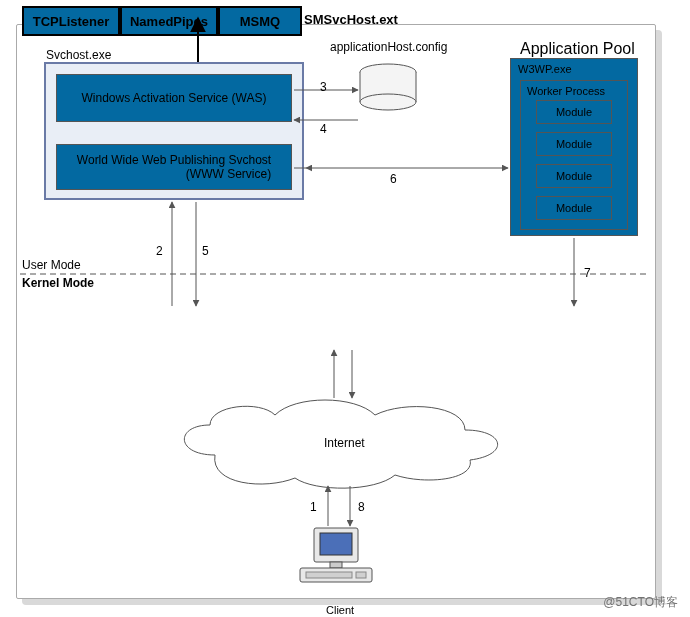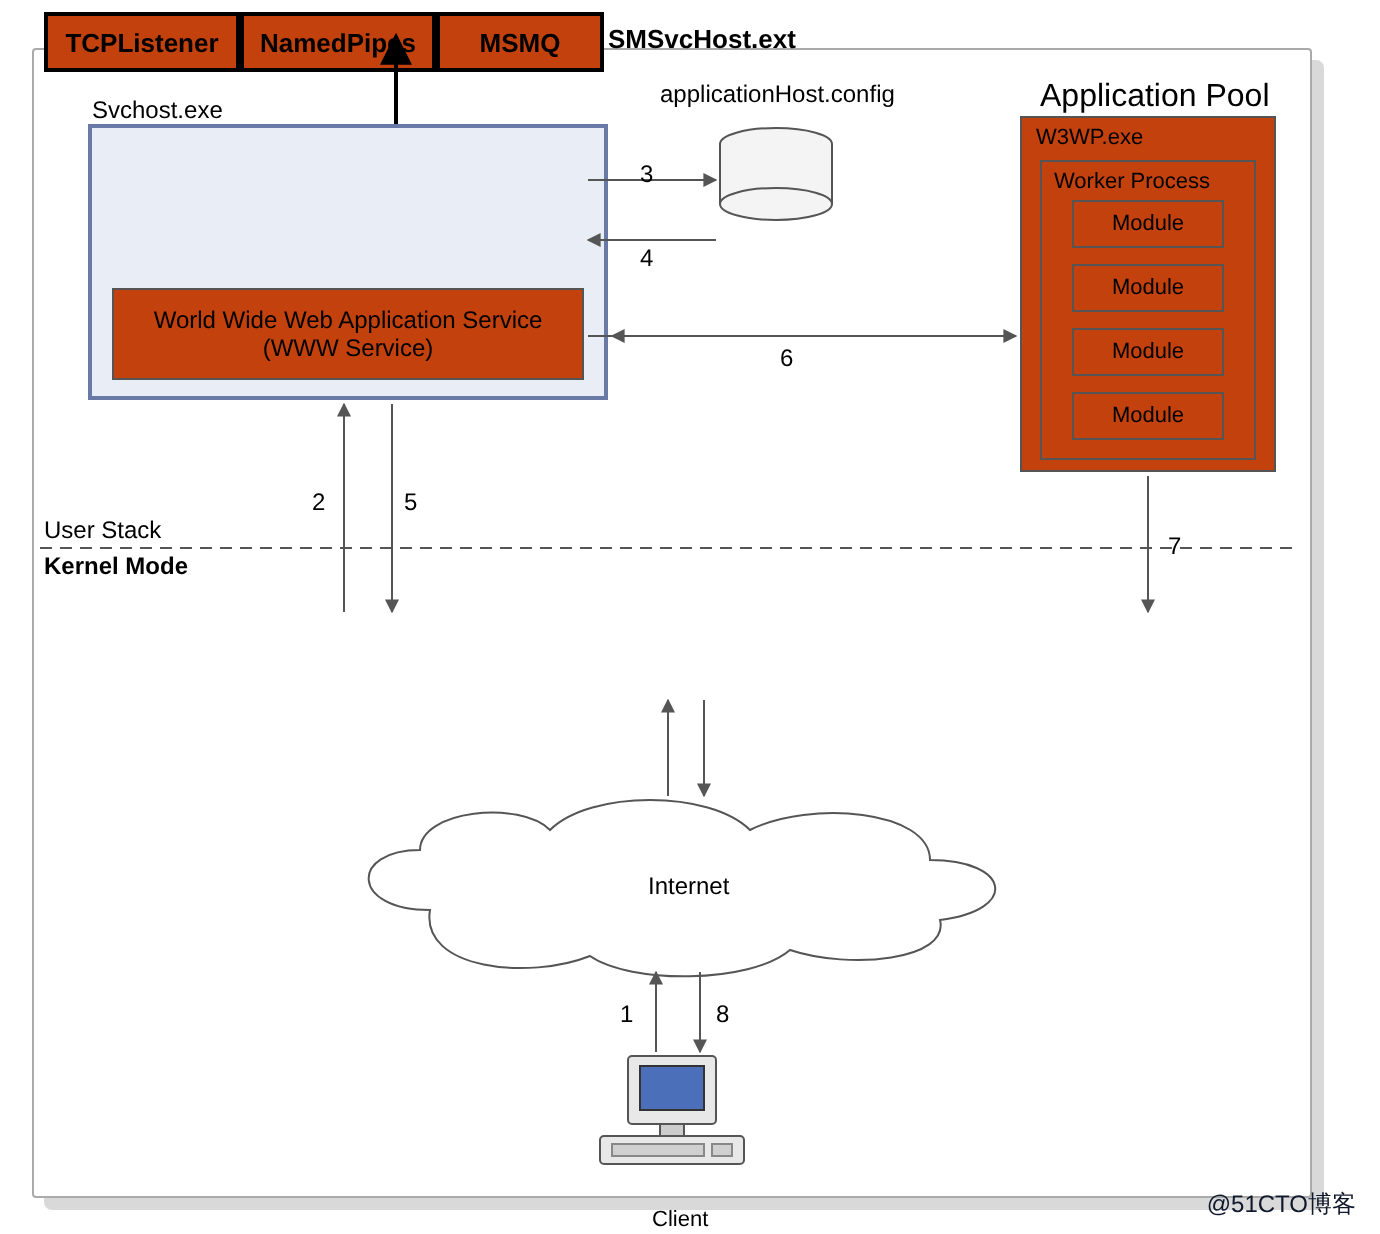--- a/index.html
+++ b/index.html
@@ -39,33 +39,33 @@
     position: absolute;
     border: 1px solid #555;
     background: #e9eef6;
     display: flex;
     align-items: center;
     justify-content: center;
     text-align: center;
     padding: 4px;
     font-size: 12px;
   }
-  .plain { background: #c2410c; }
+  .plain { background: #0369a1; text-align: right; }
   .small { font-size: 11px; }
   .thick { border: 2px solid #000; font-size: 13px; font-weight: 600; }
   svg.overlay {
     position: absolute;
     left: 0; top: 0;
     width: 690px; height: 617px;
     pointer-events: none;
   }
   .watermark {
     position: absolute;
     right: 12px; bottom: 6px;
-    color: #0f172a;
+    color: #737373;
     font-size: 12px;
   }
 </style>
 </head>
 <body>
 
 <div class="stage">
   <div class="shadow-box"></div>
   <div class="main-box"></div>
 
@@ -78,21 +78,24 @@
   <div class="box thick plain" style="left:218px; top:6px; width:84px; height:30px;">
       <span>MSMQ</span>
     </div>
 
   <span class="lbl" style="left:304px; top:12px; font-weight:600; font-size:13px;">SMSvcHost.ext</span>
   <span class="lbl" style="left:330px; top:40px;">applicationHost.config</span>
   <span class="lbl" style="left:520px; top:40px; font-size:16px;">Application Pool</span>
 
   <span class="lbl" style="left:46px; top:48px;">Svchost.exe</span>
   <div class="box" style="left:44px; top:62px; width:260px; height:138px; background:#e9eef6; border:2px solid #6a7aa6;"></div>
-  <div class="box plain" style="left:56px; top:144px; width:236px; height:46px; white-space:pre-line;"><span>World Wide Web Application Service
+  <div class="box plain" style="left:56px; top:74px; width:236px; height:48px;">
+      <span>Windows Activation Service (WAS)</span>
+    </div>
+  <div class="box plain" style="left:56px; top:144px; width:236px; height:46px; white-space:pre-line;"><span>World Wide Web Publishing Svchost
 (WWW Service)</span></div>
 
   <svg class="overlay">
     <g transform="translate(360,64)">
       <ellipse cx="28" cy="8" rx="28" ry="8" fill="#f4f4f4" stroke="#555"></ellipse>
       <rect x="0" y="8" width="56" height="30" fill="#f4f4f4" stroke="none"></rect>
       <line x1="0" y1="8" x2="0" y2="38" stroke="#555"></line>
       <line x1="56" y1="8" x2="56" y2="38" stroke="#555"></line>
       <ellipse cx="28" cy="38" rx="28" ry="8" fill="#f4f4f4" stroke="#555"></ellipse>
     </g>
@@ -109,21 +112,21 @@
   <div class="box plain small" style="left:536px; top:132px; width:76px; height:24px;">
       <span>Module</span>
     </div>
   <div class="box plain small" style="left:536px; top:164px; width:76px; height:24px;">
       <span>Module</span>
     </div>
   <div class="box plain small" style="left:536px; top:196px; width:76px; height:24px;">
       <span>Module</span>
     </div>
 
-  <span class="lbl" style="left:22px; top:258px;">User Stack</span>
+  <span class="lbl" style="left:22px; top:258px;">User Mode</span>
   <span class="lbl" style="left:22px; top:276px;font-weight:bold;">Kernel Mode</span>
 
 
   <svg class="overlay">
     <g transform="translate(175,400)">
       <path d="M 40 55
                C 0 55, 0 25, 35 25
                C 35 5, 85 0, 100 15
                C 120 -5, 180 -5, 200 15
                C 230 0, 290 5, 290 30

